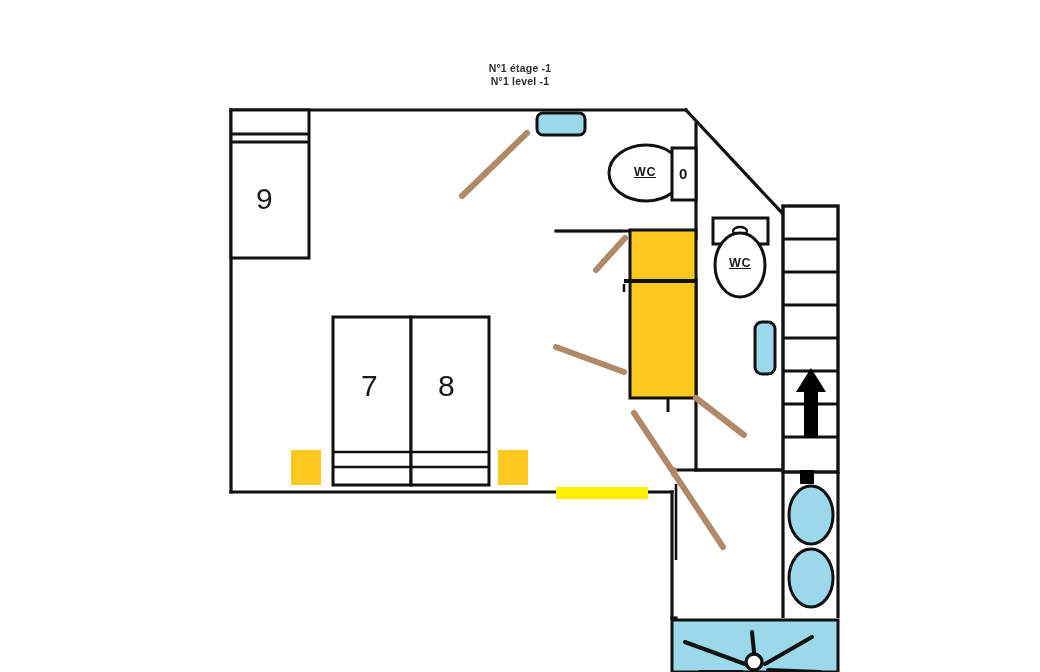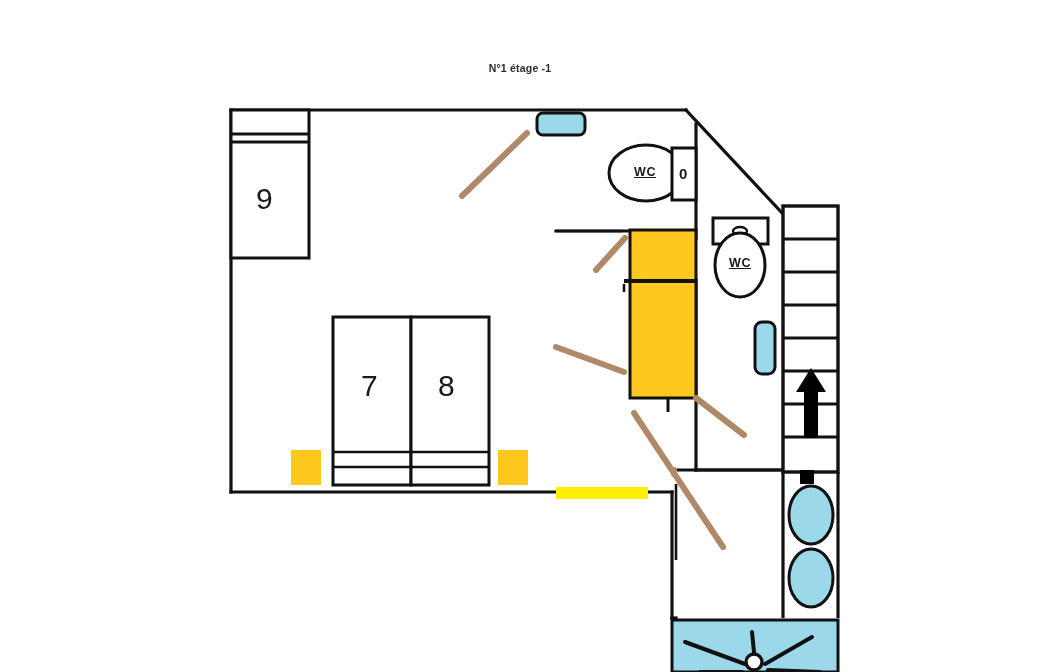--- a/index.html
+++ b/index.html
@@ -187,20 +187,21 @@
       <line x1="624" y1="284" x2="624" y2="292"></line>
     </g>
 
     <rect x="556" y="487" width="92" height="12" fill="#ffef00" stroke="none"></rect>
 
     <rect x="800" y="470" width="14" height="14" fill="#000000" stroke="none"></rect>
   </svg>
 
   <div class="title-block">
     <span class="title-line">N°1 étage -1</span>
+    <span class="title-line">N°1 level -1</span>
   </div>
 
   <div class="plan-label bed-number" style="left:256px; top:182px;">9</div>
 
   <div class="plan-label bed-number" style="left:361px; top:369px;">7</div>
 
   <div class="plan-label bed-number" style="left:438px; top:369px;">8</div>
 
   <div class="plan-label wc-label" style="left:634px; top:165px;">WC</div>
 

